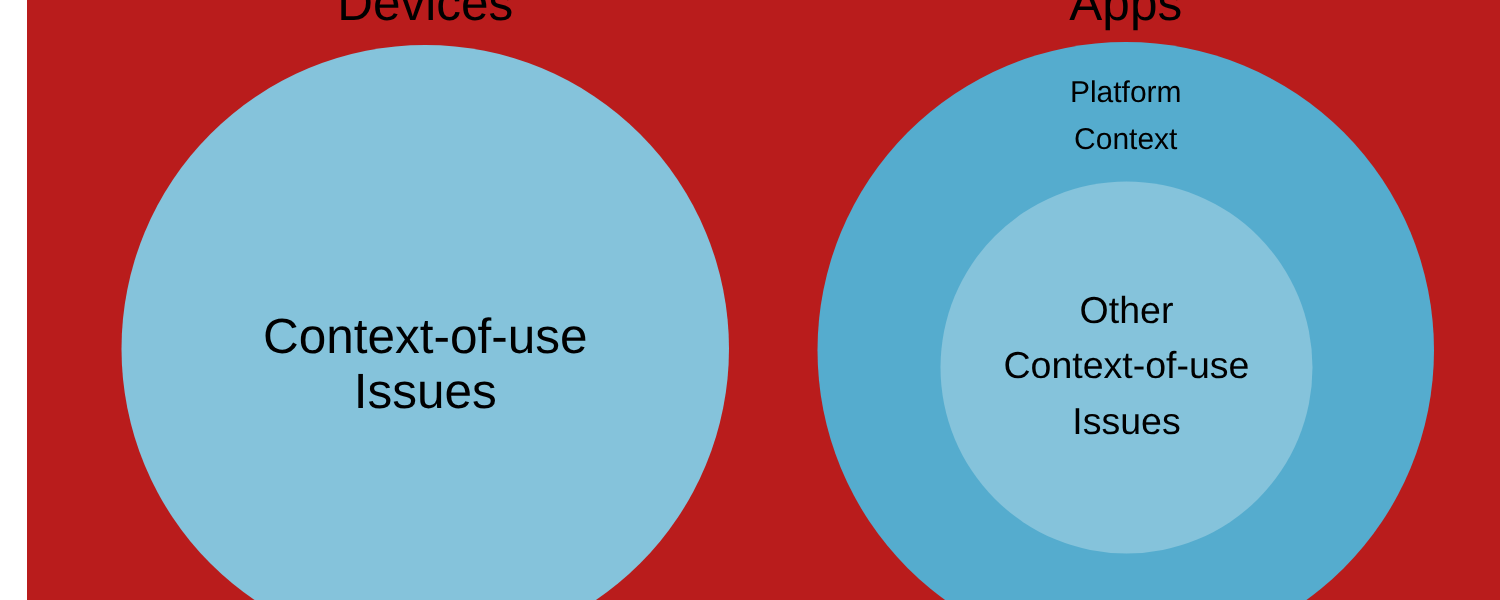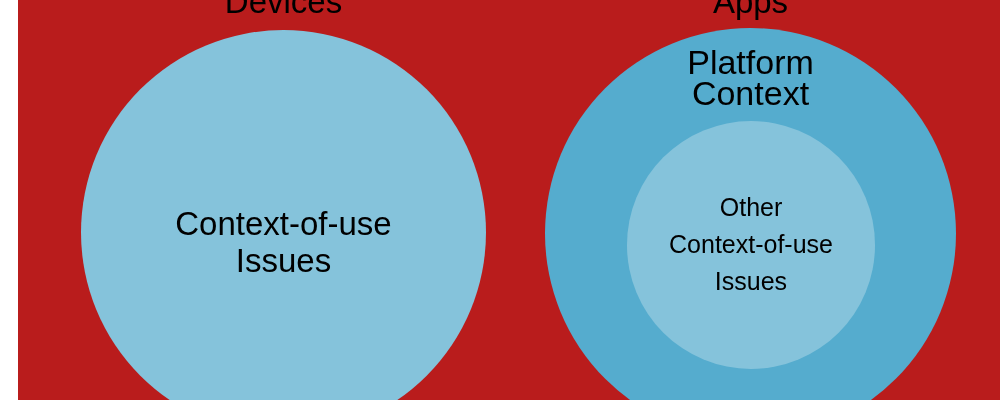--- a/index.html
+++ b/index.html
@@ -58,21 +58,21 @@
     left: 63px;
     width: 405px;
     top: 205px;
     font-size: 33px;
     line-height: 37px;
   }
   .label-platform {
     left: 527px;
     width: 411px;
     top: 47px;
-    font-size: 34px;
+    font-size: 20px;
     line-height: 31px;
   }
   .label-inner {
     left: 609px;
     width: 248px;
     top: 189px;
     font-size: 25px;
     line-height: 37px;
   }
 </style>

